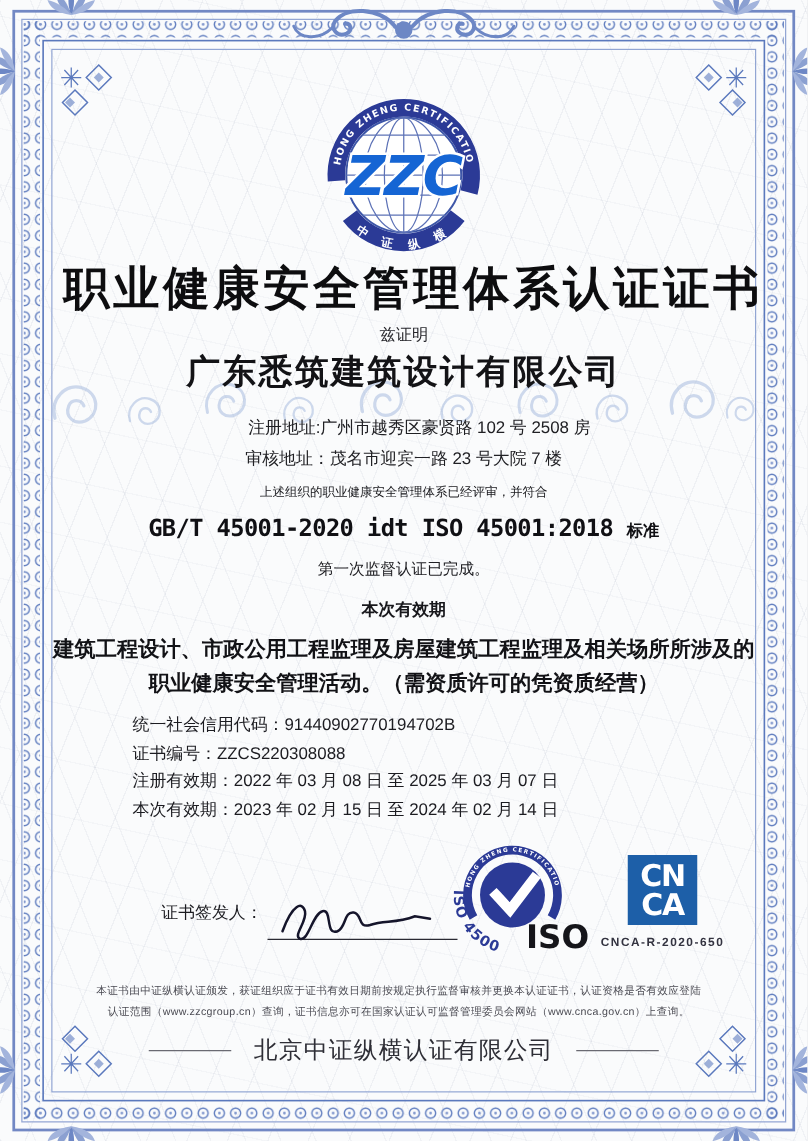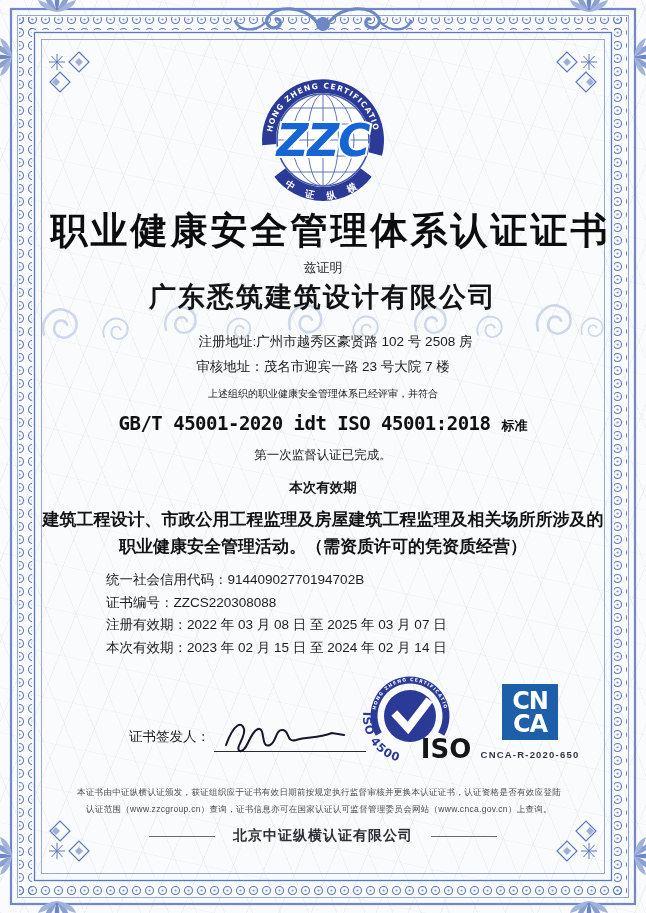--- a/index.html
+++ b/index.html
@@ -21,31 +21,31 @@
   .company{top:279px;font-size:27px;font-weight:800;letter-spacing:2px;color:#131316;}
   .addr{font-size:13.5px;color:#202024;font-weight:500;}
   .addr1{top:333px;padding-left:25px;} .addr2{top:358px;}
   .statement{top:387px;font-size:10px;font-weight:400;color:#18181c;}
   .standard{top:412px;font-family:"DejaVu Sans Mono","Liberation Mono",monospace;font-size:19px;font-weight:700;letter-spacing:-0.5px;color:#101014;}
   .standard .suffix{font-family:"DejaVu Sans",sans-serif;font-size:13px;font-weight:700;letter-spacing:0;}
   .supervision{top:447px;font-size:12.5px;font-weight:500;color:#202024;}
   .scope-label{top:479px;font-size:13.5px;font-weight:600;}
   .scope-text{top:506px;left:37px;right:auto;width:572px;font-size:17px;font-weight:600;line-height:27px;color:#121216;text-align:center;position:absolute;}
   .credentials{position:absolute;top:569px;left:106px;font-size:13.5px;line-height:22.5px;color:#1c1c21;font-weight:500;text-align:left;}
-  .sig-row{position:absolute;top:721px;left:129px;display:flex;align-items:center;font-size:13.5px;color:#1c1c21;font-weight:500;}
+  .sig-row{position:absolute;top:721px;left:129px;display:flex;align-items:flex-start;font-size:13.5px;color:#1c1c21;font-weight:500;}
   .sig-line{width:152px;border-bottom:1.5px solid #2a2a33;height:30px;position:relative;margin-left:4px;}
   .sig-line svg{position:absolute;left:6px;bottom:-6px;overflow:visible;}
   .iso-badge{position:absolute;left:356px;top:670px;}
   .cnca-badge{position:absolute;left:474px;top:684px;width:112px;text-align:center;}
   .cnca-square{display:block;margin:0 auto;}
   .cnca-caption{margin-top:9px;font-size:9.5px;letter-spacing:1.2px;color:#333340;font-weight:600;}
   .footnote{top:784px;left:49px;right:auto;width:540px;position:absolute;text-align:center;font-size:8.5px;line-height:16.5px;color:#4a4a52;letter-spacing:.3px;}
   .issuer-row{top:827px;display:flex;justify-content:center;align-items:center;gap:18px;position:absolute;left:0;right:0;}
   .issuer-line{width:66px;border-top:1px solid #6a6a72;height:0;}
-  .issuer-name{font-size:14px;font-weight:700;color:#2e2e36;letter-spacing:1px;}
+  .issuer-name{font-size:19px;font-weight:400;color:#2e2e36;letter-spacing:1px;}
 </style>
 </head>
 <body>
 
 <div class="certificate">
 
   <svg class="frame" width="646" height="913" viewBox="0 0 646 913">
     <defs>
       <pattern id="ringband" width="13" height="13" patternUnits="userSpaceOnUse">
         <circle cx="6.5" cy="6.5" r="4" fill="none" stroke="#5b79bd" stroke-width="1.1"></circle>

